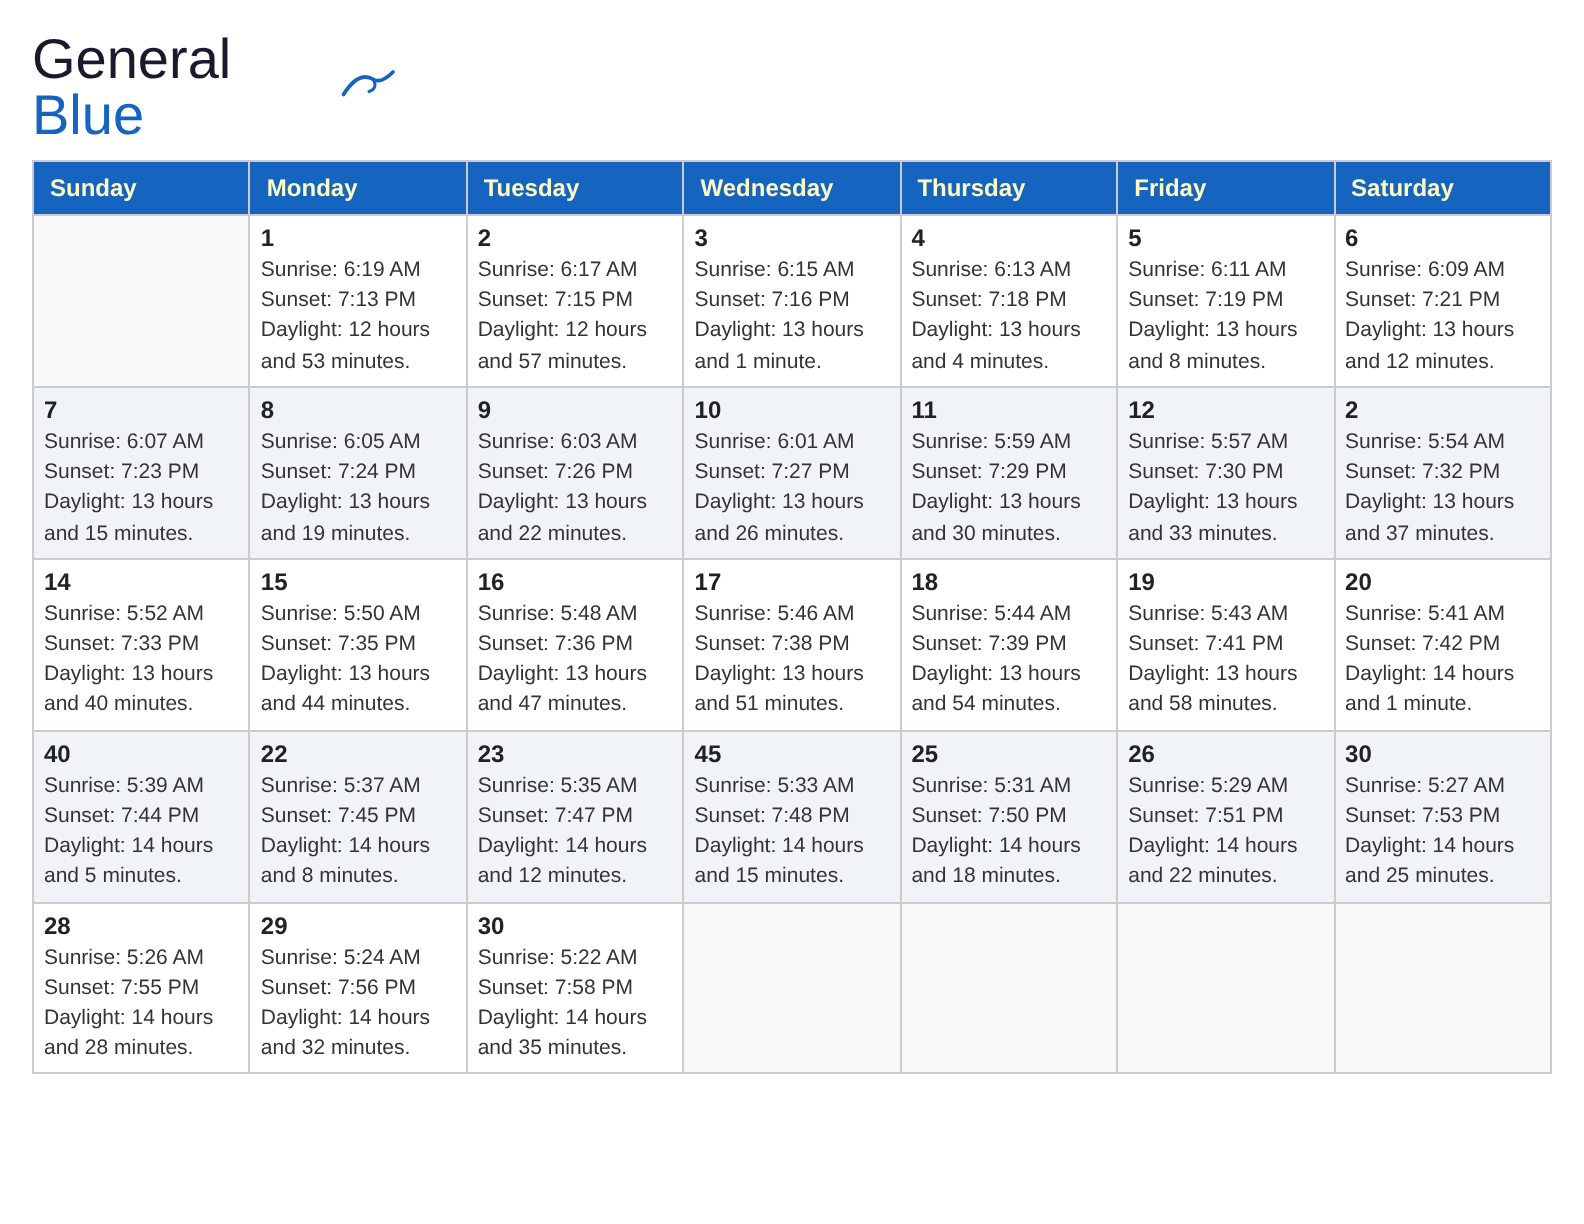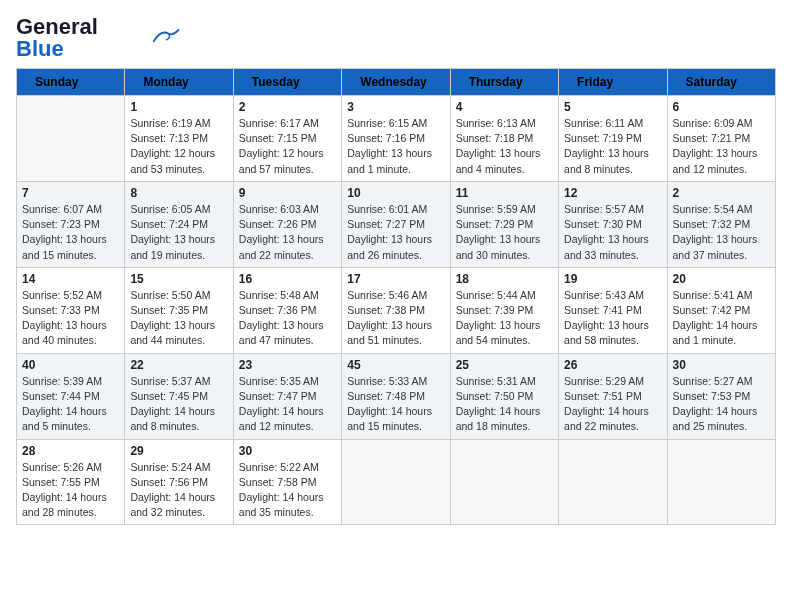--- a/index.html
+++ b/index.html
@@ -15,22 +15,22 @@
       justify-content: space-between;
       align-items: flex-start;
       margin-bottom: 4px;
     }
     .logo {
       display: flex;
       flex-direction: column;
       align-items: flex-start;
     }
     .logo-text {
-      font-size: 22px;
-      font-weight: bold;
+      font-size: 28px;
+      font-weight: normal;
       color: #1a1a2e;
       line-height: 1;
     }
     .logo-text span.blue {
       color: #1565c0;
     }
     .logo-bird {
       width: 30px;
       height: 18px;
       margin-left: 52px;
@@ -49,23 +49,23 @@
       color: #444;
     }
     .calendar {
       width: 100%;
       border-collapse: collapse;
       margin-top: 8px;
       font-size: 11px;
     }
     .calendar th {
       background: #1565c0;
-      color: #000000;
+      color: #fef9c3;
       text-align: left;
-      padding: 6px 18px;
+      padding: 6px 8px;
       font-size: 12px;
       font-weight: bold;
       border: 1px solid #ccc;
     }
     .calendar td {
       border: 1px solid #ccc;
       vertical-align: top;
       padding: 4px 5px;
       width: 108px;
       min-height: 80px;

